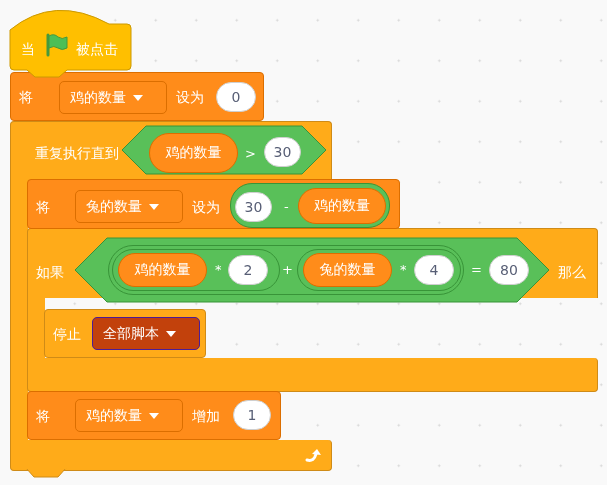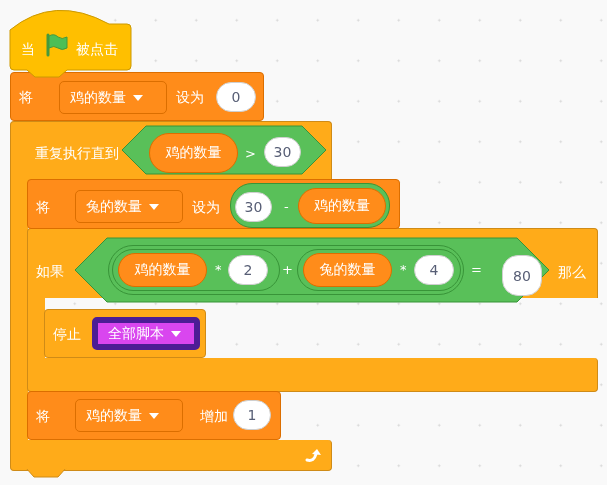--- a/index.html
+++ b/index.html
@@ -22,21 +22,21 @@
   }
   .num {
     position: absolute; box-sizing: border-box; background: #fff; border: 1px solid #CFCFCF;
     border-radius: 16px; color: #575E75; font-size: 14px; display: flex; align-items: center; justify-content: center;
   }
   .dd {
     position: absolute; box-sizing: border-box; border-radius: 5px;
     color: #fff; font-size: 14px; display: flex; align-items: center; padding-left: 10px;
   }
   .dd.vars-dd { background: #FF8C1A; border: 1px solid #DB6E00; }
-  .dd.ctrl-dd { background: #d946ef; border: 6px solid #4c1d95; }
+  .dd.ctrl-dd { background: #c2410c; border: 1px solid #4c1d95; }
   .caret { display: inline-block; width: 0; height: 0; border-left: 5px solid transparent; border-right: 5px solid transparent; border-top: 6px solid #fff; margin-left: 7px; }
   .opsym { position: absolute; color: #fff; font-size: 13px; line-height: 1; }
 </style>
 </head>
 <body>
 
 <div>
 
   <div class="abs ctrl" style="left:10px; top:121px; width:322px; height:60px; border-radius:4px 4px 0 0; border-bottom:none;"></div>
   <div class="abs ctrl" style="left:10px; top:175px; width:18px; height:270px; border-top:none; border-bottom:none; border-right:none;"></div>
@@ -55,41 +55,41 @@
   <div class="num" style="left:264px; top:137px; width:37px; height:30px;">30</div>
 
   <svg class="abs" style="left:305px; top:448px;" width="18" height="16">
     <path d="M2 12 Q9 14 11 6" fill="none" stroke="#fff" stroke-width="3" stroke-linecap="round"></path>
     <path d="M7 6 L12 1 L16 7 Z" fill="#fff"></path>
   </svg>
 
   <div class="abs ctrl" style="left:27px; top:228px; width:571px; height:70px; border-radius:4px 4px 0 0; border-bottom:none;"></div>
   <div class="abs ctrl" style="left:27px; top:292px; width:18px; height:75px; border-top:none; border-bottom:none; border-right:none;"></div>
   <div class="abs ctrl" style="left:27px; top:358px; width:571px; height:34px; border-radius:0 4px 4px 4px; border-top:none;"></div>
-  <span class="txt" style="left:36px; top:265px;font-family:Liberation Serif, serif;">如果</span>
+  <span class="txt" style="left:36px; top:265px;">如果</span>
   <span class="txt" style="left:558px; top:265px;">那么</span>
 
   <svg class="abs" style="left:74px; top:237px;" width="476" height="66">
     <path d="M1 33 L33 1 L443 1 L475 33 L443 65 L33 65 Z" fill="#59C059" stroke="#389438" stroke-width="1"></path>
   </svg>
 
   <div class="abs op" style="left:108px; top:245px; width:356px; height:50px; border-radius:25px;"></div>
 
   <div class="abs op" style="left:112px; top:249px; width:168px; height:42px; border-radius:21px;"></div>
   <div class="reporter" style="left:118px; top:253px; width:89px; height:34px;">鸡的数量</div>
   <span class="opsym" style="left:215px; top:263px;">*</span>
   <div class="num" style="left:228px; top:255px; width:40px; height:30px;">2</div>
   <span class="opsym" style="left:282px; top:263px;">+</span>
 
   <div class="abs op" style="left:297px; top:249px; width:164px; height:42px; border-radius:21px;"></div>
   <div class="reporter" style="left:303px; top:253px; width:89px; height:34px;">兔的数量</div>
   <span class="opsym" style="left:400px; top:263px;">*</span>
   <div class="num" style="left:414px; top:255px; width:40px; height:30px;">4</div>
   <span class="opsym" style="left:471px; top:263px;">=</span>
-  <div class="num" style="left:502px; top:255px; width:40px; height:41px;">80</div>
+  <div class="num" style="left:489px; top:255px; width:40px; height:30px;">80</div>
 
   <div class="abs ctrl" style="left:44px; top:309px; width:162px; height:49px; border-radius:4px;"></div>
   <span class="txt" style="left:53px; top:327px;">停止</span>
   <div class="dd ctrl-dd" style="left:92px; top:317px; width:108px; height:33px;">
     <span>全部脚本</span>
     <span class="caret"></span>
   </div>
 
   <div class="abs vars" style="left:27px; top:179px; width:373px; height:50px; border-radius:4px;"></div>
   <span class="txt" style="left:36px; top:200px;">将</span>
@@ -102,21 +102,21 @@
   <div class="num" style="left:235px; top:192px; width:37px; height:30px;">30</div>
   <span class="opsym" style="left:284px; top:200px;">-</span>
   <div class="reporter" style="left:298px; top:188px; width:88px; height:36px;">鸡的数量</div>
 
   <div class="abs vars" style="left:27px; top:391px; width:254px; height:49px; border-radius:4px;"></div>
   <span class="txt" style="left:36px; top:409px;">将</span>
   <div class="dd vars-dd" style="left:75px; top:399px; width:108px; height:33px;">
     <span>鸡的数量</span>
     <span class="caret"></span>
   </div>
-  <span class="txt" style="left:200px; top:409px;">增加</span>
+  <span class="txt" style="left:192px; top:409px;">增加</span>
   <div class="num" style="left:233px; top:400px; width:38px; height:30px;">1</div>
 
   <div class="abs vars" style="left:10px; top:72px; width:254px; height:49px; border-radius:4px;"></div>
   <span class="txt" style="left:19px; top:90px;">将</span>
   <div class="dd vars-dd" style="left:59px; top:81px; width:108px; height:33px;">
     <span>鸡的数量</span>
     <span class="caret"></span>
   </div>
   <span class="txt" style="left:176px; top:90px;">设为</span>
   <div class="num" style="left:216px; top:82px; width:40px; height:30px;">0</div>

